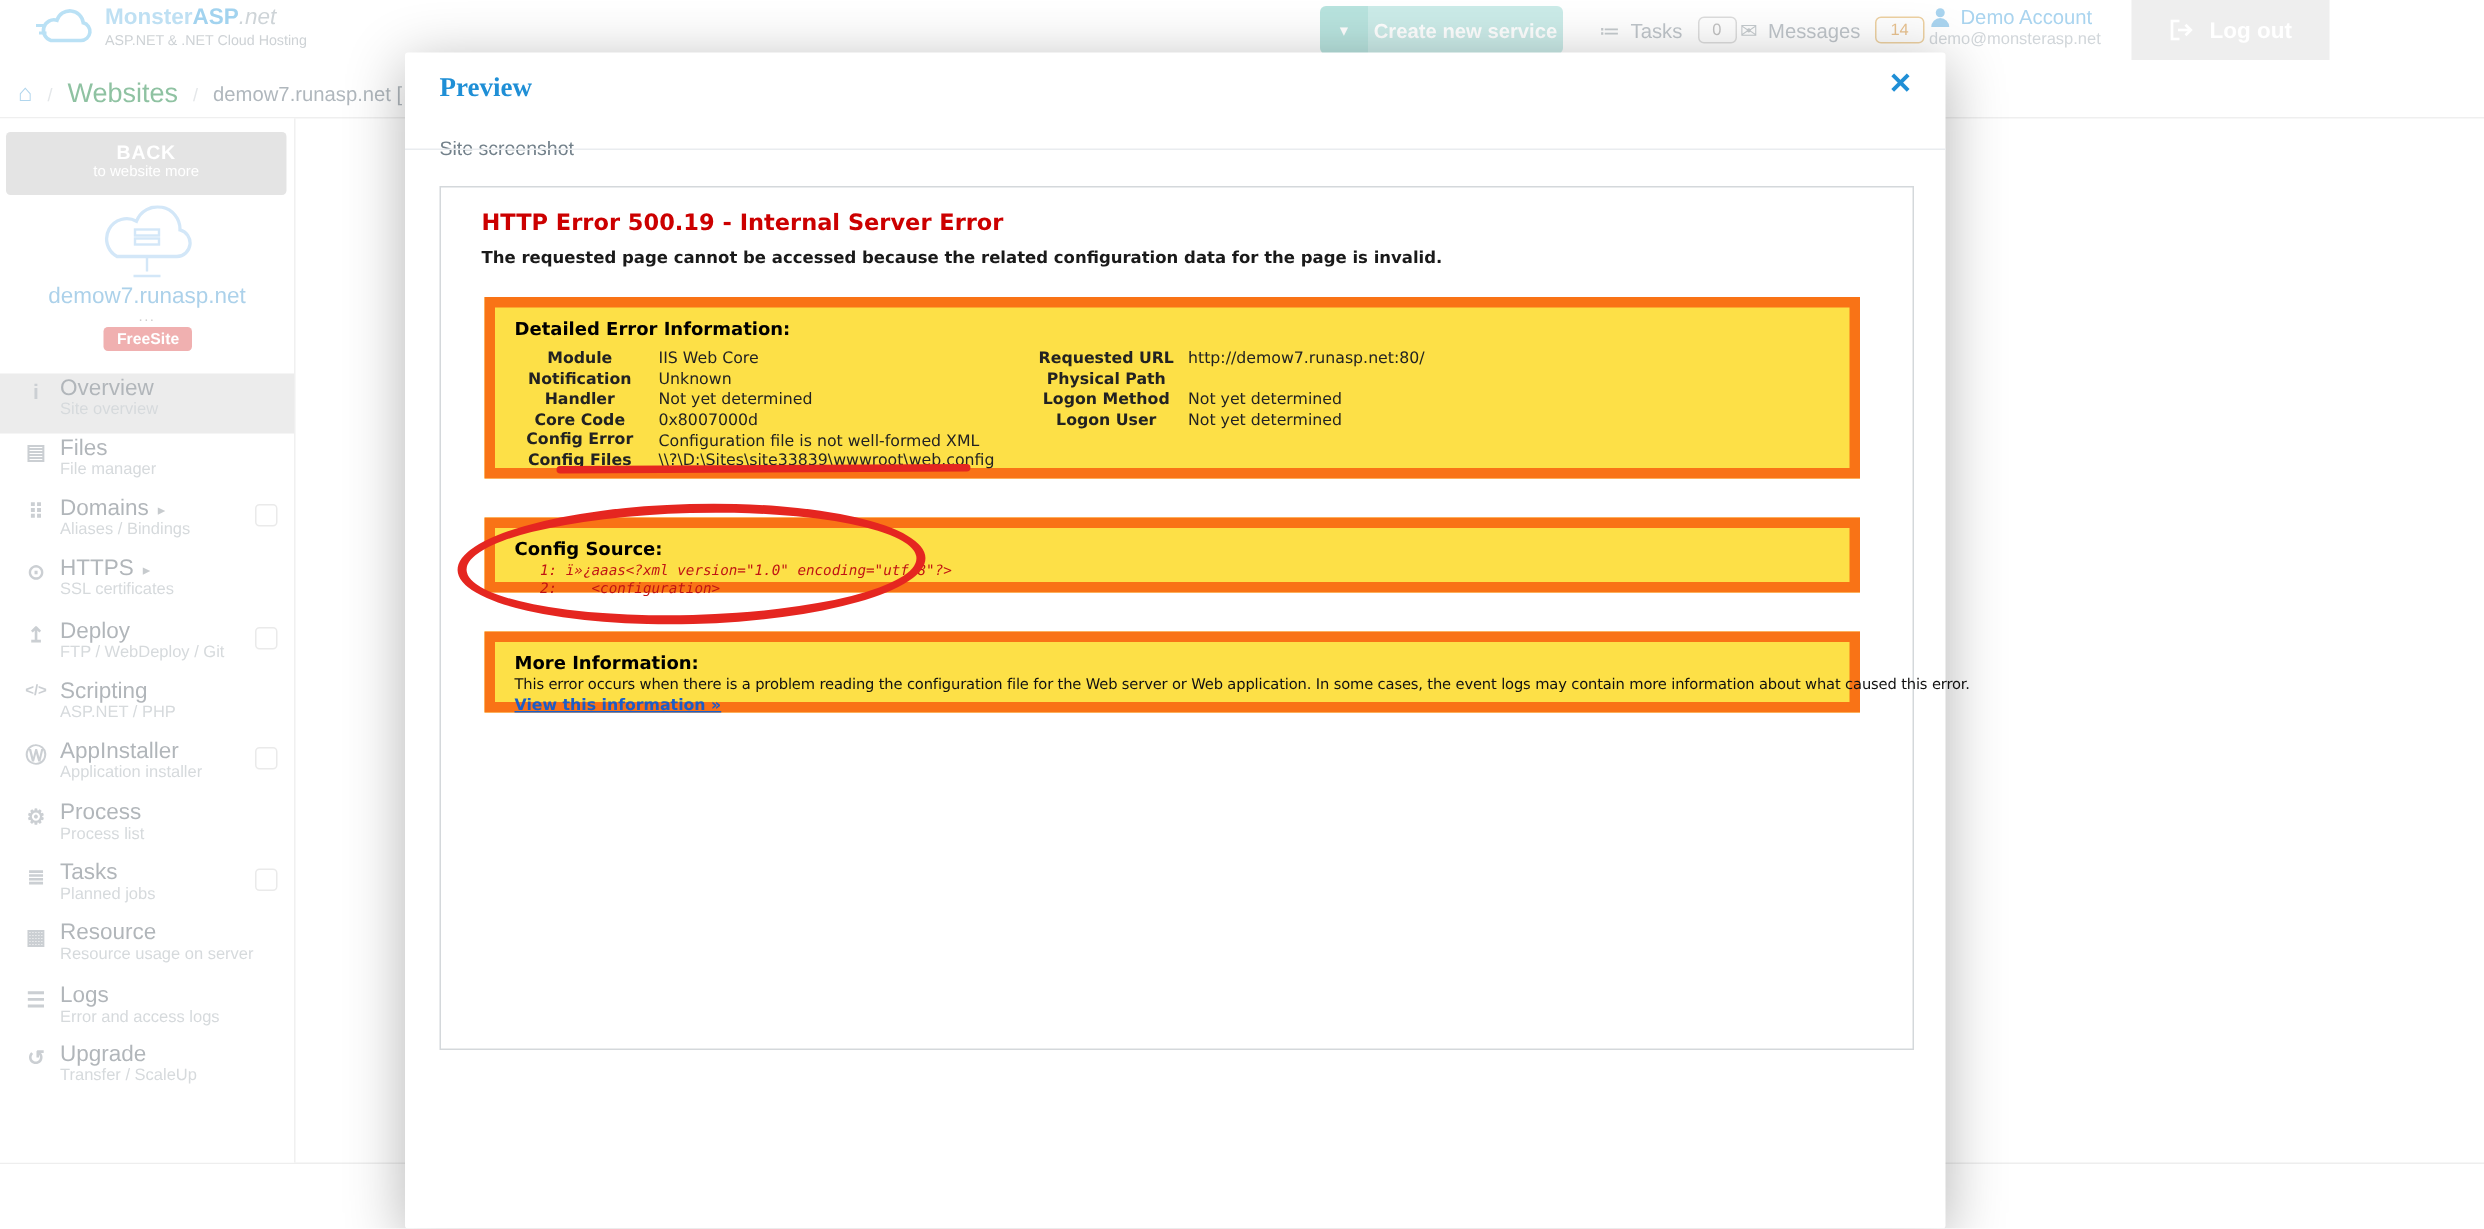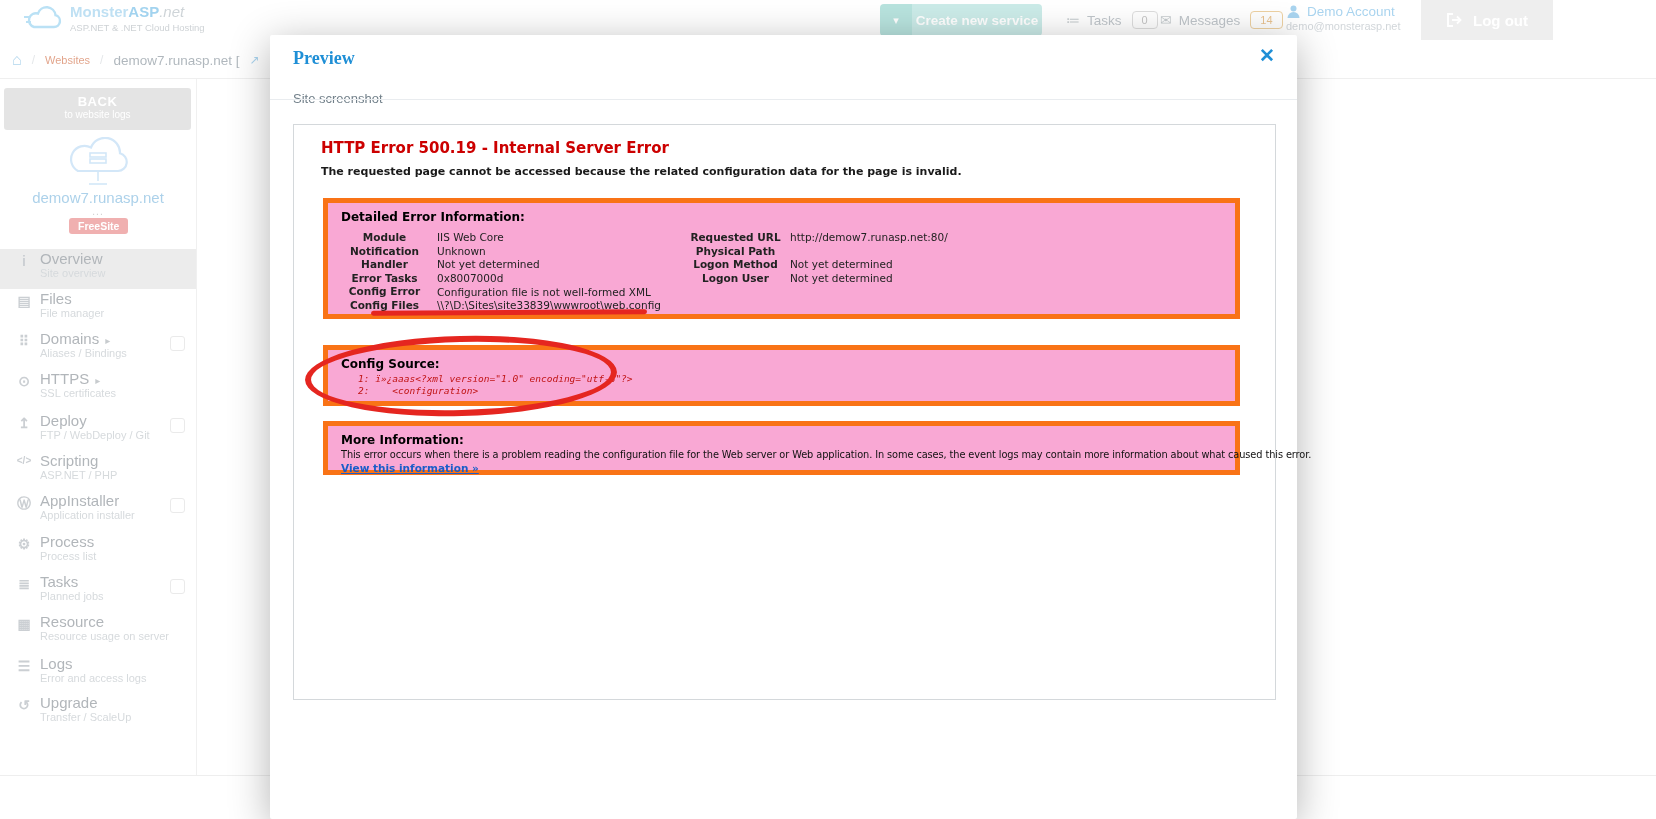--- a/index.html
+++ b/index.html
@@ -37,21 +37,21 @@
 
   .btn-logout { position:absolute; left:1421px; top:0; width:132px; height:40px;
                 background:#dcdcdc; display:flex; align-items:center; justify-content:center;
                 gap:10px; cursor:pointer; }
   .lo-lbl { color:#fff; font-weight:bold; font-size:15px; }
 
   
   .crumbs { position:absolute; left:12px; top:52px; display:flex; align-items:center; gap:10px; }
   .cr-home { font-size:16px; color:#5da9d9; line-height:1; }
   .cr-sep { font-size:12px; color:#c6ccd1; }
-  .cr-websites { font-size:11px; color:#c2410c; }
+  .cr-websites { font-size:18px; color:#15803d; }
   .cr-site { font-size:13.5px; color:#5a6a76; }
   .cr-ext { font-size:12px; color:#4da5dd; }
   .cr-link { font-size:13.5px; color:#4da5dd; }
   .hline { position:absolute; left:0; top:78px; width:1656px; height:1px; background:#dddddd; }
   .bottomline { position:absolute; left:0; top:775px; width:1656px; height:1px; background:#dcdcdc; }
 
   
   .sidebar { position:absolute; left:0; top:79px; width:196px; height:696px; background:#fff; }
   .side-edge { position:absolute; left:196px; top:79px; width:1px; height:696px; background:#e0e0e0; }
   .btn-back { position:absolute; left:4px; top:9px; width:187px; height:42px; background:#c7c7c7;
@@ -89,36 +89,36 @@
              color:#1f8fd6; cursor:pointer; }
   .m-div { position:absolute; left:0; top:64px; width:1027px; height:1px; background:#e9ecef; }
 
   
   .frame { position:absolute; left:23px; top:89px; width:983px; height:576px;
            border:1px solid #d4d8db; background:#fff;
            font-family:"DejaVu Sans", sans-serif; }
   .err-h { position:absolute; left:27px; top:14px; font-size:15px; font-weight:bold; color:#cc0000;text-align:center; }
   .err-s { position:absolute; left:27px; top:40px; font-size:11px; font-weight:bold; color:#1a1a1a; }
 
-  .ebox { position:absolute; left:29px; width:917px; border:5px solid #f97316; background:#f9a8d4; }
+  .ebox { position:absolute; left:29px; width:917px; border:7px solid #f97316; background:#fde047; }
   .ebox-title { position:absolute; left:13px; top:7px; font-size:12px; font-weight:bold; color:#000; }
 
   .ebox1 { top:73px; height:121px; }
   .etbl { position:absolute; top:28px; border-collapse:collapse; font-size:10.5px; color:#222; }
   .etbl-l { left:13px; } .etbl-r { left:362px; }
   .etbl th { font-weight:bold; padding:0 9px 1px 0; vertical-align:top;
              white-space:nowrap; font-size:10.5px; color:#222; }
   .etbl-l th { min-width:96px; } .etbl-r th { min-width:100px; }
   .etbl td { padding:0 0 1px 0; white-space:nowrap; }
   .etbl tr { height:13.6px; }
 
   .red-underline { position:absolute; left:77px; top:185px; width:276px; height:5px;
                    background:#e52620; border-radius:3px; transform:rotate(-0.3deg); }
 
-  .ebox2 { top:220px; height:61px; }
+  .ebox2 { top:220px; height:50px; }
   .cfg-line { position:absolute; left:30px; white-space:pre; font-family:"DejaVu Sans Mono", monospace;
               font-style:italic; font-size:9.5px; color:#c01414; }
   .cfg1 { top:23px; } .cfg2 { top:35px; }
 
   .red-ellipse { position:absolute; left:11px; top:211px; width:312px; height:80px;
                  border:6px solid #e52620; border-radius:50%; transform:rotate(-1.5deg); }
 
   .ebox3 { top:296px; height:54px; }
   .mi-para { position:absolute; left:13px; top:23px; font-size:9.8px; color:#111;
              white-space:nowrap; letter-spacing:-0.1px; }
@@ -197,21 +197,21 @@
     <span class="cr-site">demow7.runasp.net [</span>
     <span class="cr-ext">↗</span>
     <span class="cr-link">demo</span>
   </div>
   <div class="hline"></div>
   <div class="bottomline"></div>
 
   <div class="sidebar">
     <div class="btn-back">
       <div class="back-l1">BACK</div>
-      <div class="back-l2">to website logs</div>
+      <div class="back-l2">to website more</div>
     </div>
 
     <span class="side-cloud">
       <svg width="80" height="52" viewBox="0 0 80 52">
         <path d="M20 34 h40 a9 9 0 0 0 2-17.7 A15 15 0 0 0 33 10.5 A10.5 10.5 0 0 0 20 34 z" fill="none" stroke="#a3cdf0" stroke-width="2.2"></path>
         <rect x="32" y="16" width="16" height="4" fill="none" stroke="#a3cdf0" stroke-width="1.6"></rect>
         <rect x="32" y="22" width="16" height="4" fill="none" stroke="#a3cdf0" stroke-width="1.6"></rect>
         <line x1="40" y1="34" x2="40" y2="44" stroke="#a3cdf0" stroke-width="1.6"></line>
         <line x1="31" y1="47" x2="49" y2="47" stroke="#a3cdf0" stroke-width="1.6"></line>
       </svg>
@@ -344,21 +344,21 @@
               </tr>
           <tr>
                 <th>Notification</th>
                 <td>Unknown</td>
               </tr>
           <tr>
                 <th>Handler</th>
                 <td>Not yet determined</td>
               </tr>
           <tr>
-                <th>Error Tasks</th>
+                <th>Core Code</th>
                 <td>0x8007000d</td>
               </tr>
           <tr>
                 <th>Config Error</th>
                 <td>Configuration file is not well-formed XML</td>
               </tr>
           <tr>
                 <th>Config Files</th>
                 <td>\\?\D:\Sites\site33839\wwwroot\web.config</td>
               </tr>

